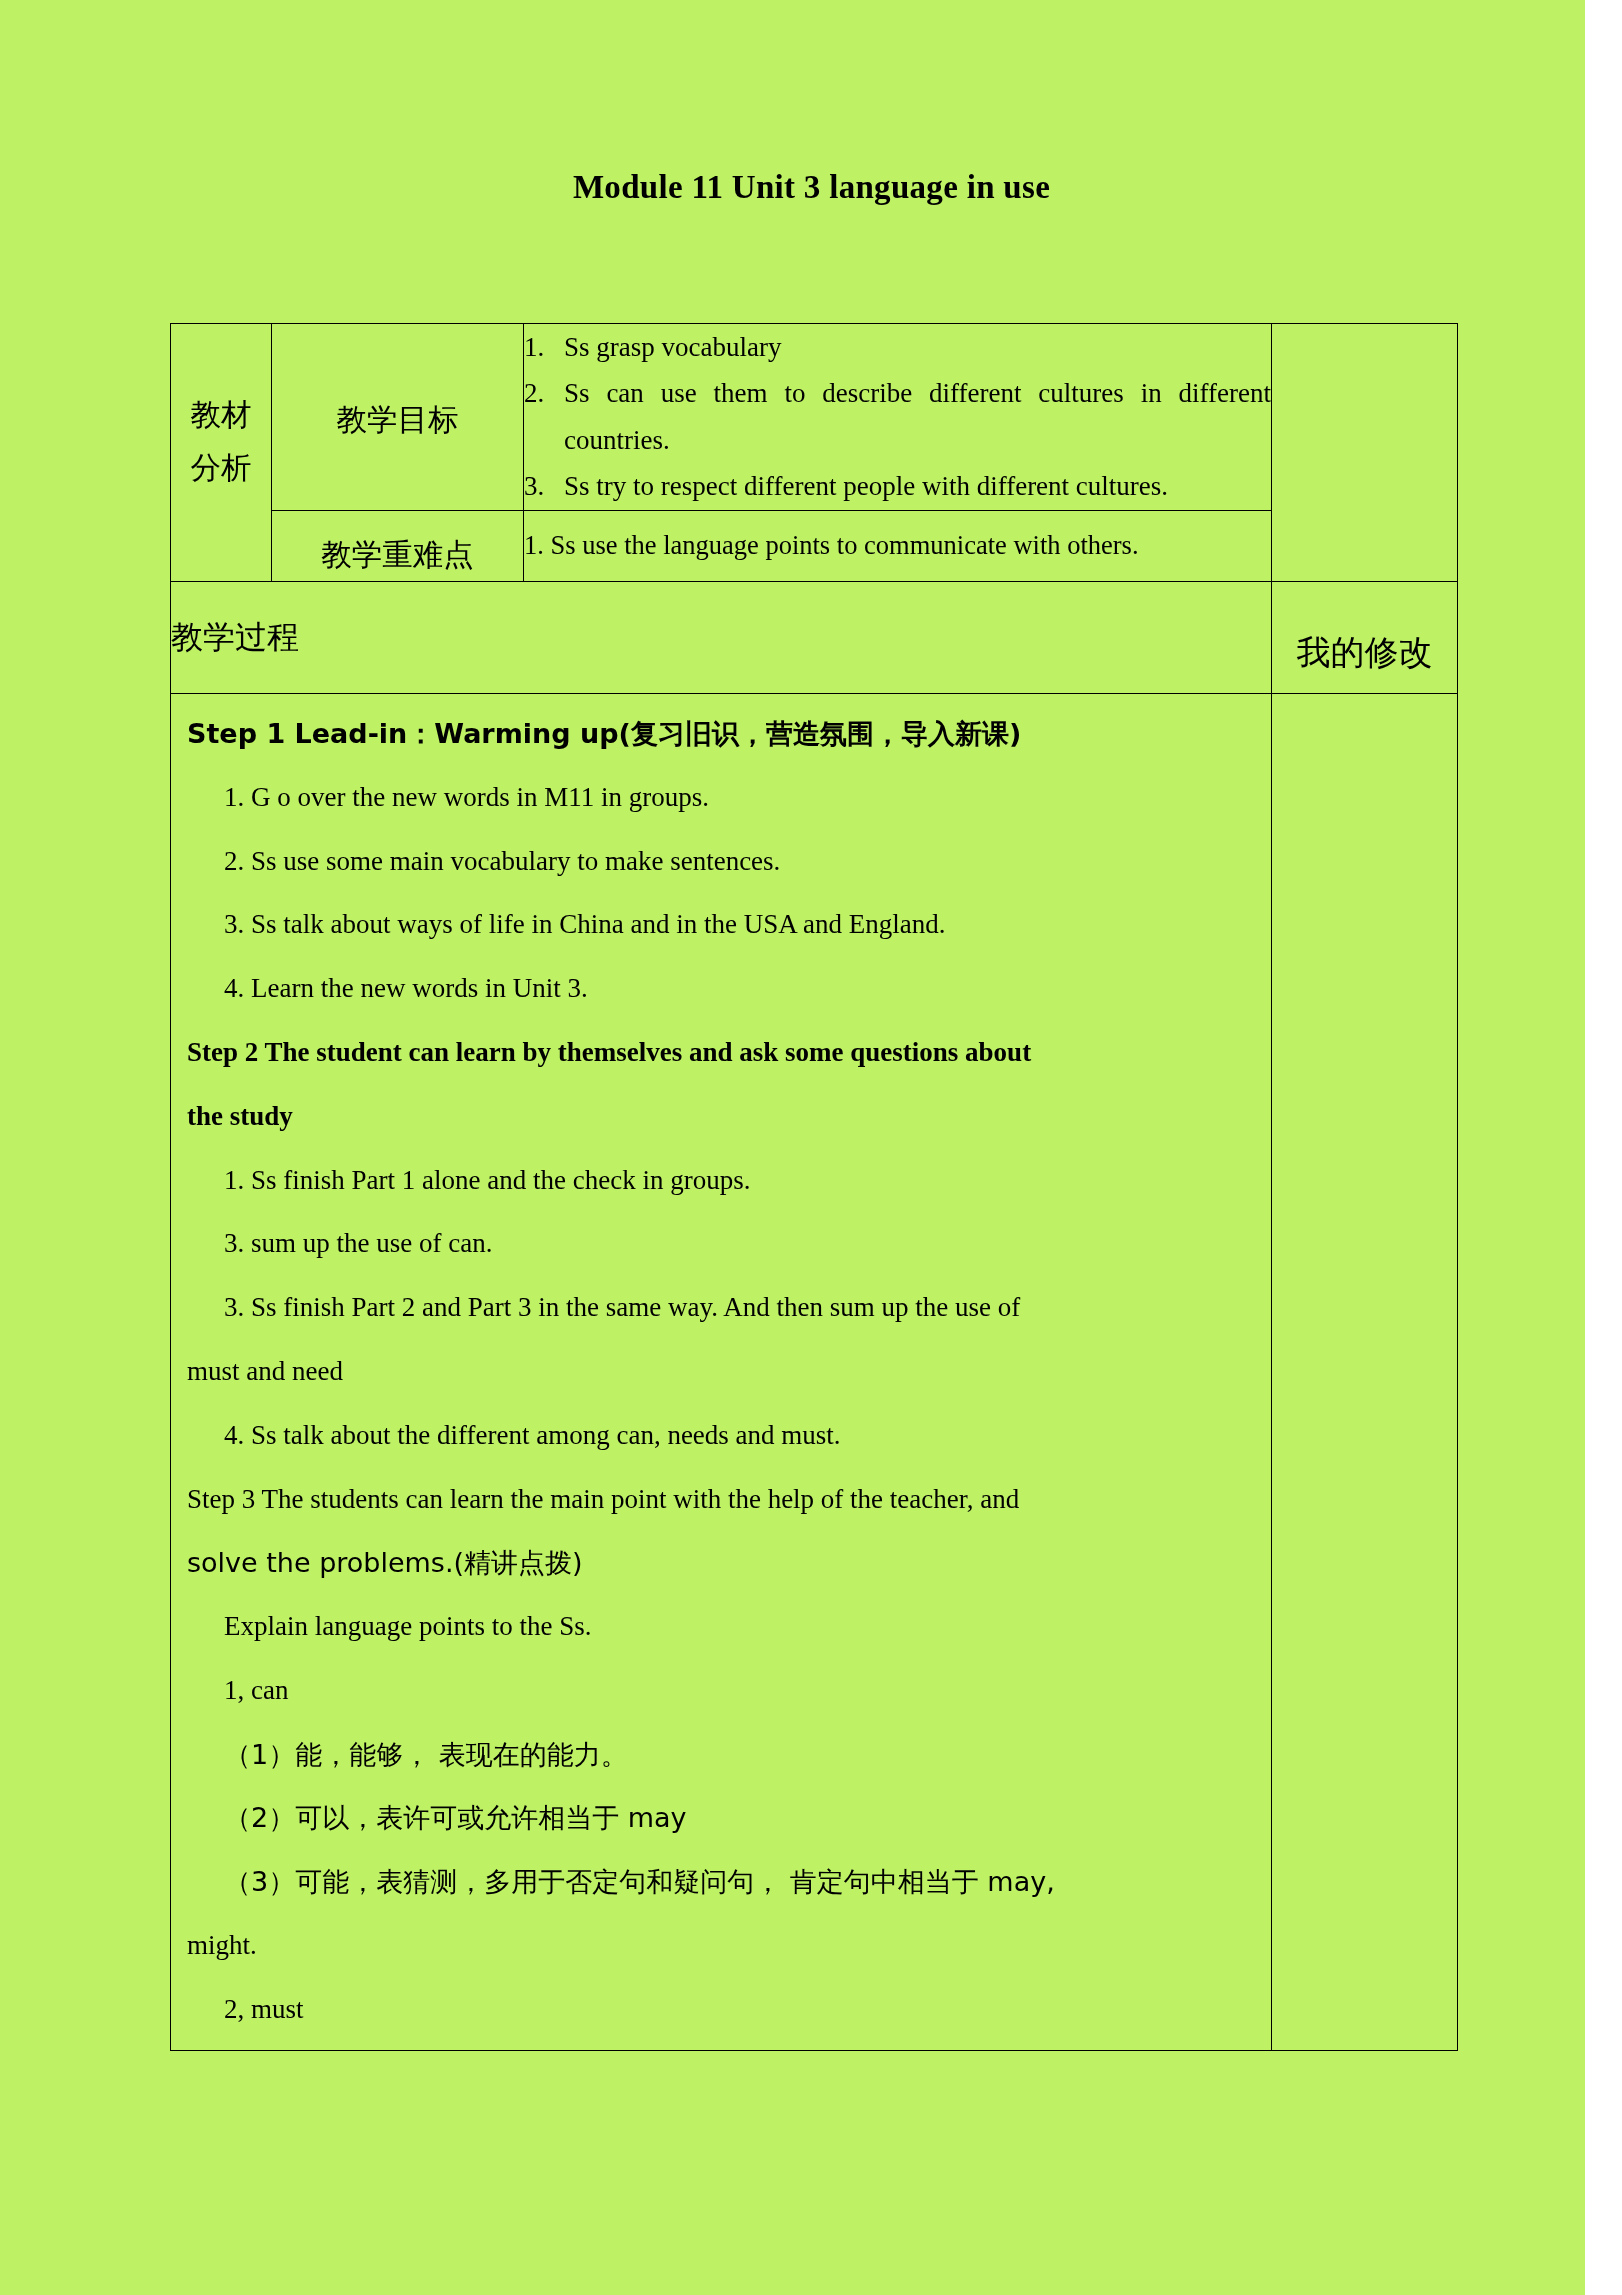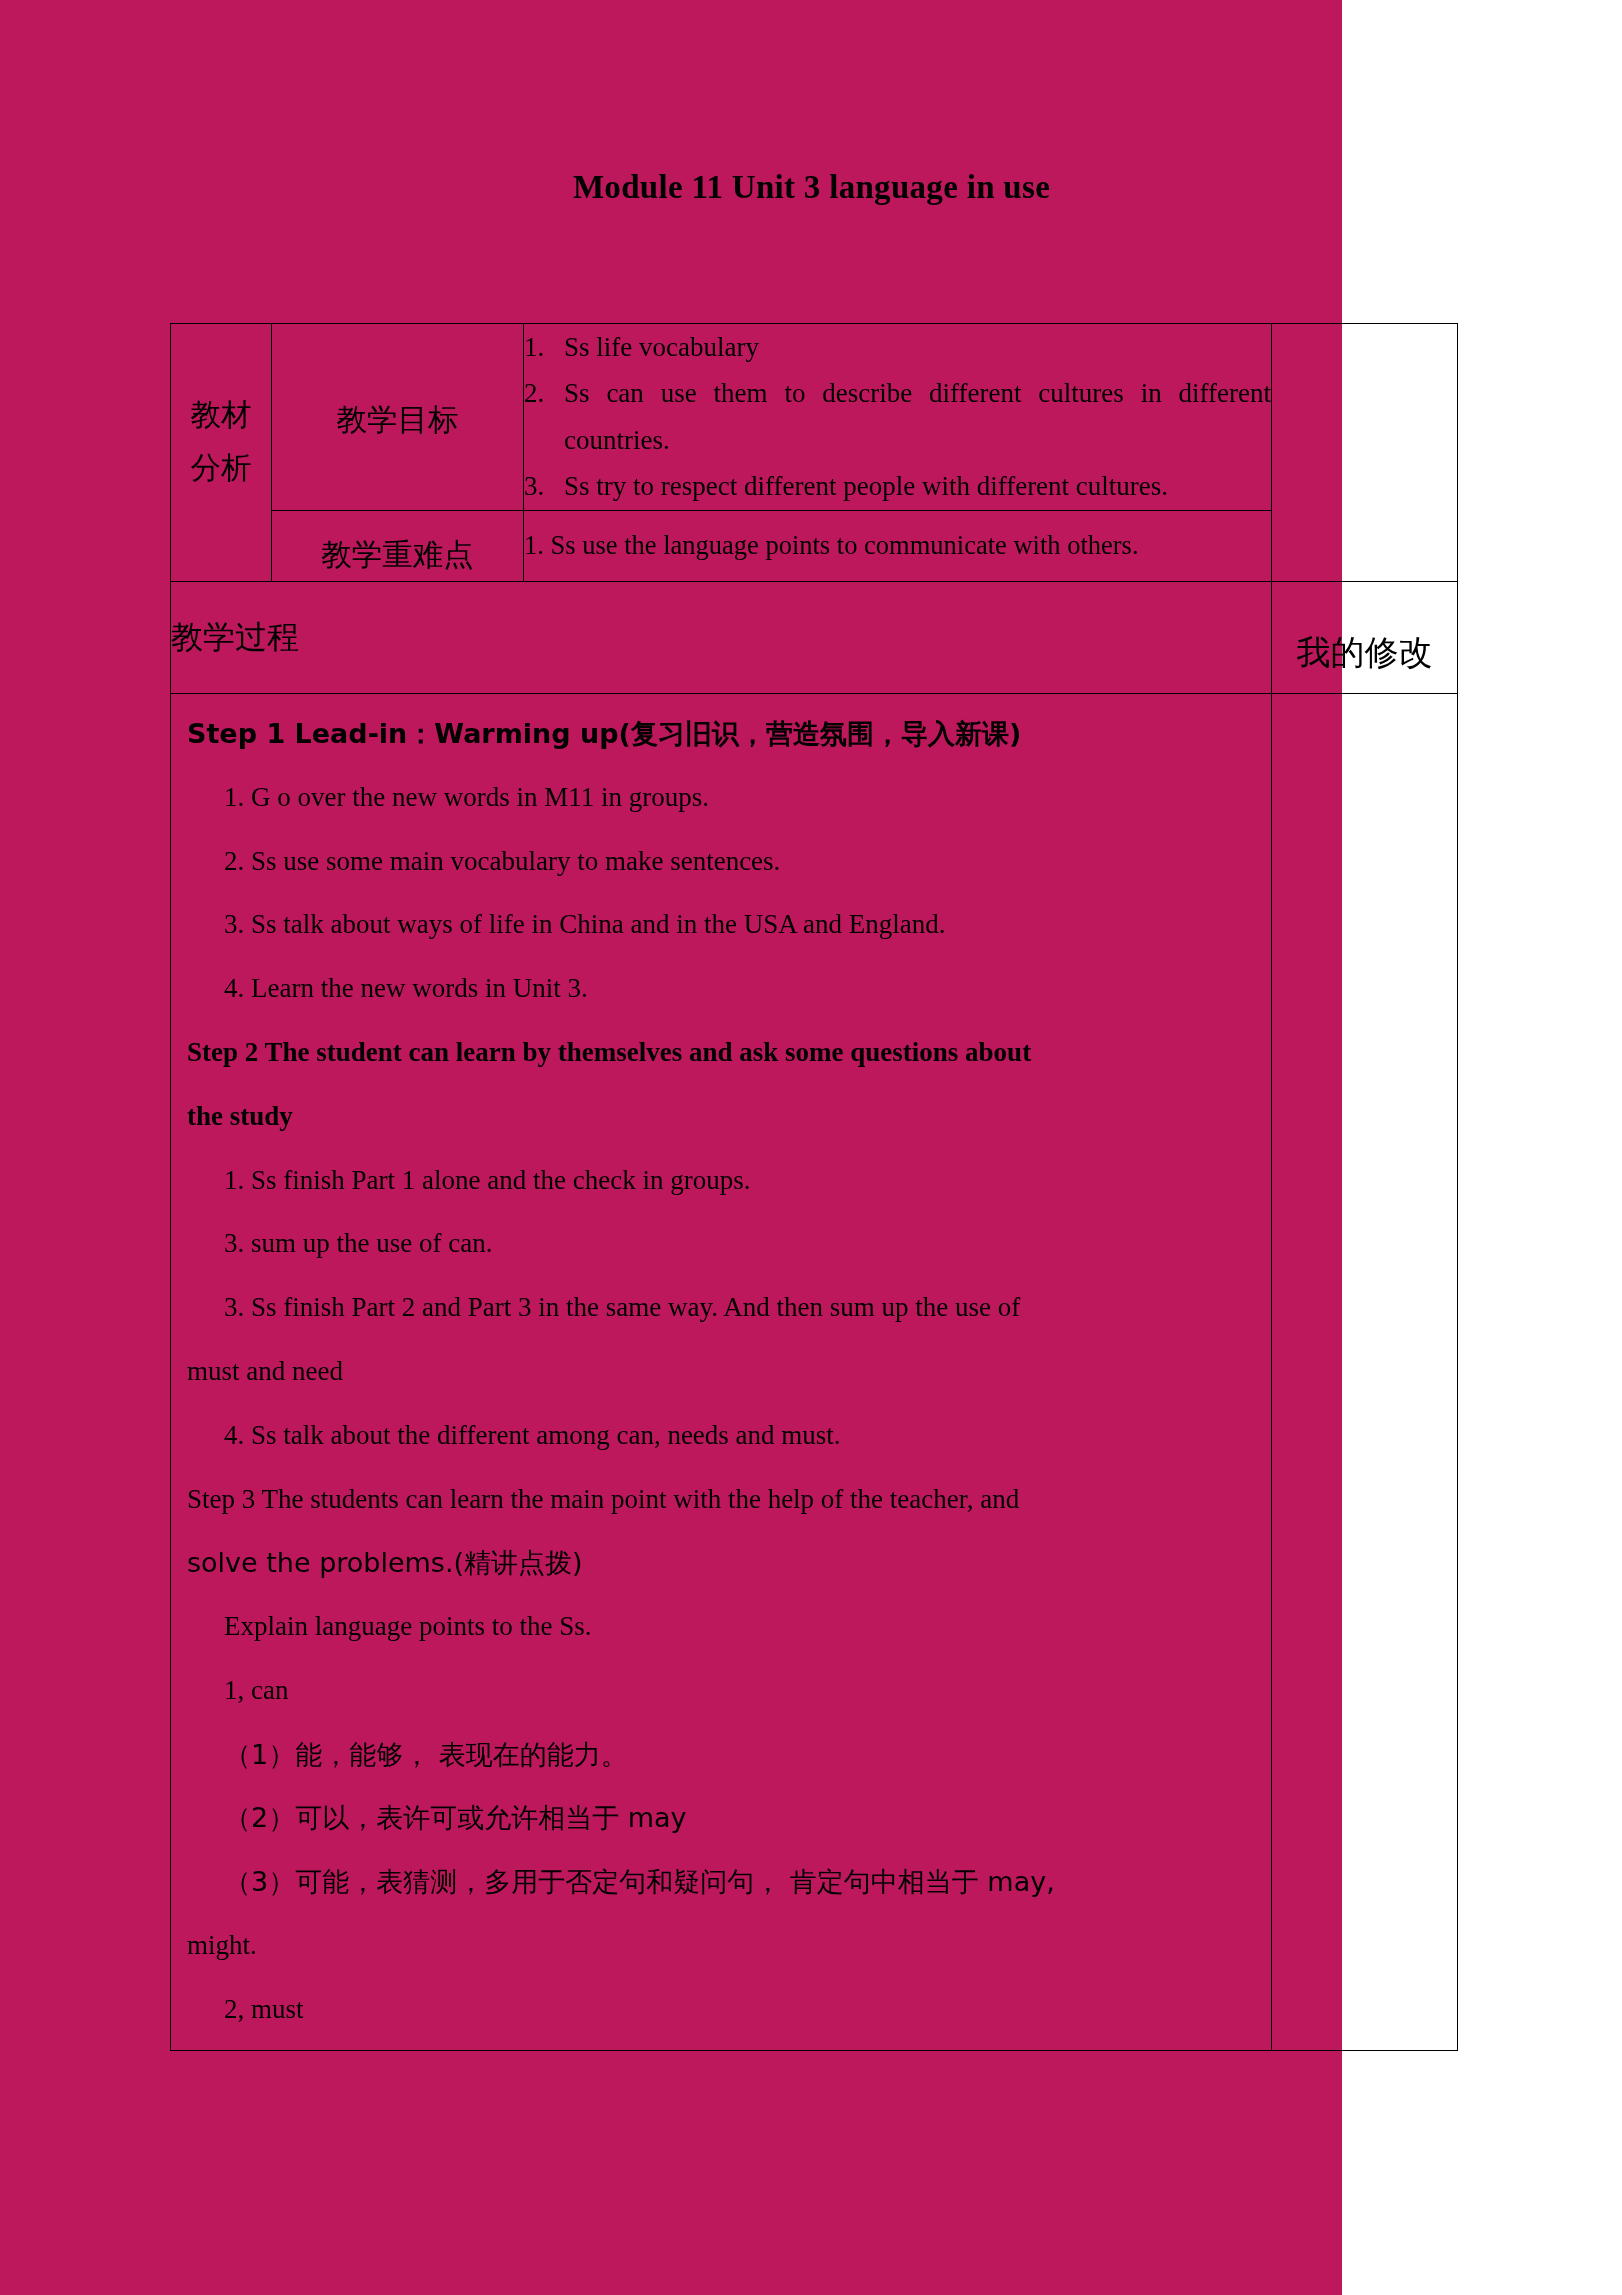--- a/index.html
+++ b/index.html
@@ -11,23 +11,23 @@
     width: 1623px;
     height: 2295px;
     font-family: "Liberation Serif", serif;
     color: #000000;
     position: relative;
     overflow: hidden;
   }
   .page {
     position: absolute;
     left: 0; top: 0;
-    width: 1342px;
+    width: 1585px;
     height: 2295px;
-    background: #be185d;
+    background: #bef264;
   }
   .doc-title {
     position: absolute;
     left: 0;
     top: 169px;
     width: 1623px;
     text-align: center;
     font-size: 33px;
     font-weight: bold;
     font-family: "Liberation Serif", serif;
@@ -138,21 +138,21 @@
             <div>分析</div>
           </div>
         </td>
         <td class="cn-label">
           <div style="padding-top:69px;">教学目标</div>
         </td>
         <td class="cell-pad">
           <div class="goals-list">
             <div class="goal-row">
               <span class="goal-num">1.</span>
-              <span class="goal-text justify">Ss life  vocabulary</span>
+              <span class="goal-text justify">Ss grasp  vocabulary</span>
             </div>
             <div class="goal-row">
               <span class="goal-num">2.</span>
               <span class="goal-text justify">Ss  can  use  them  to  describe  different  cultures  in  different countries.</span>
             </div>
             <div class="goal-row">
               <span class="goal-num">3.</span>
               <span class="goal-text">Ss try to respect different  people with  different  cultures.</span>
             </div>
           </div>

